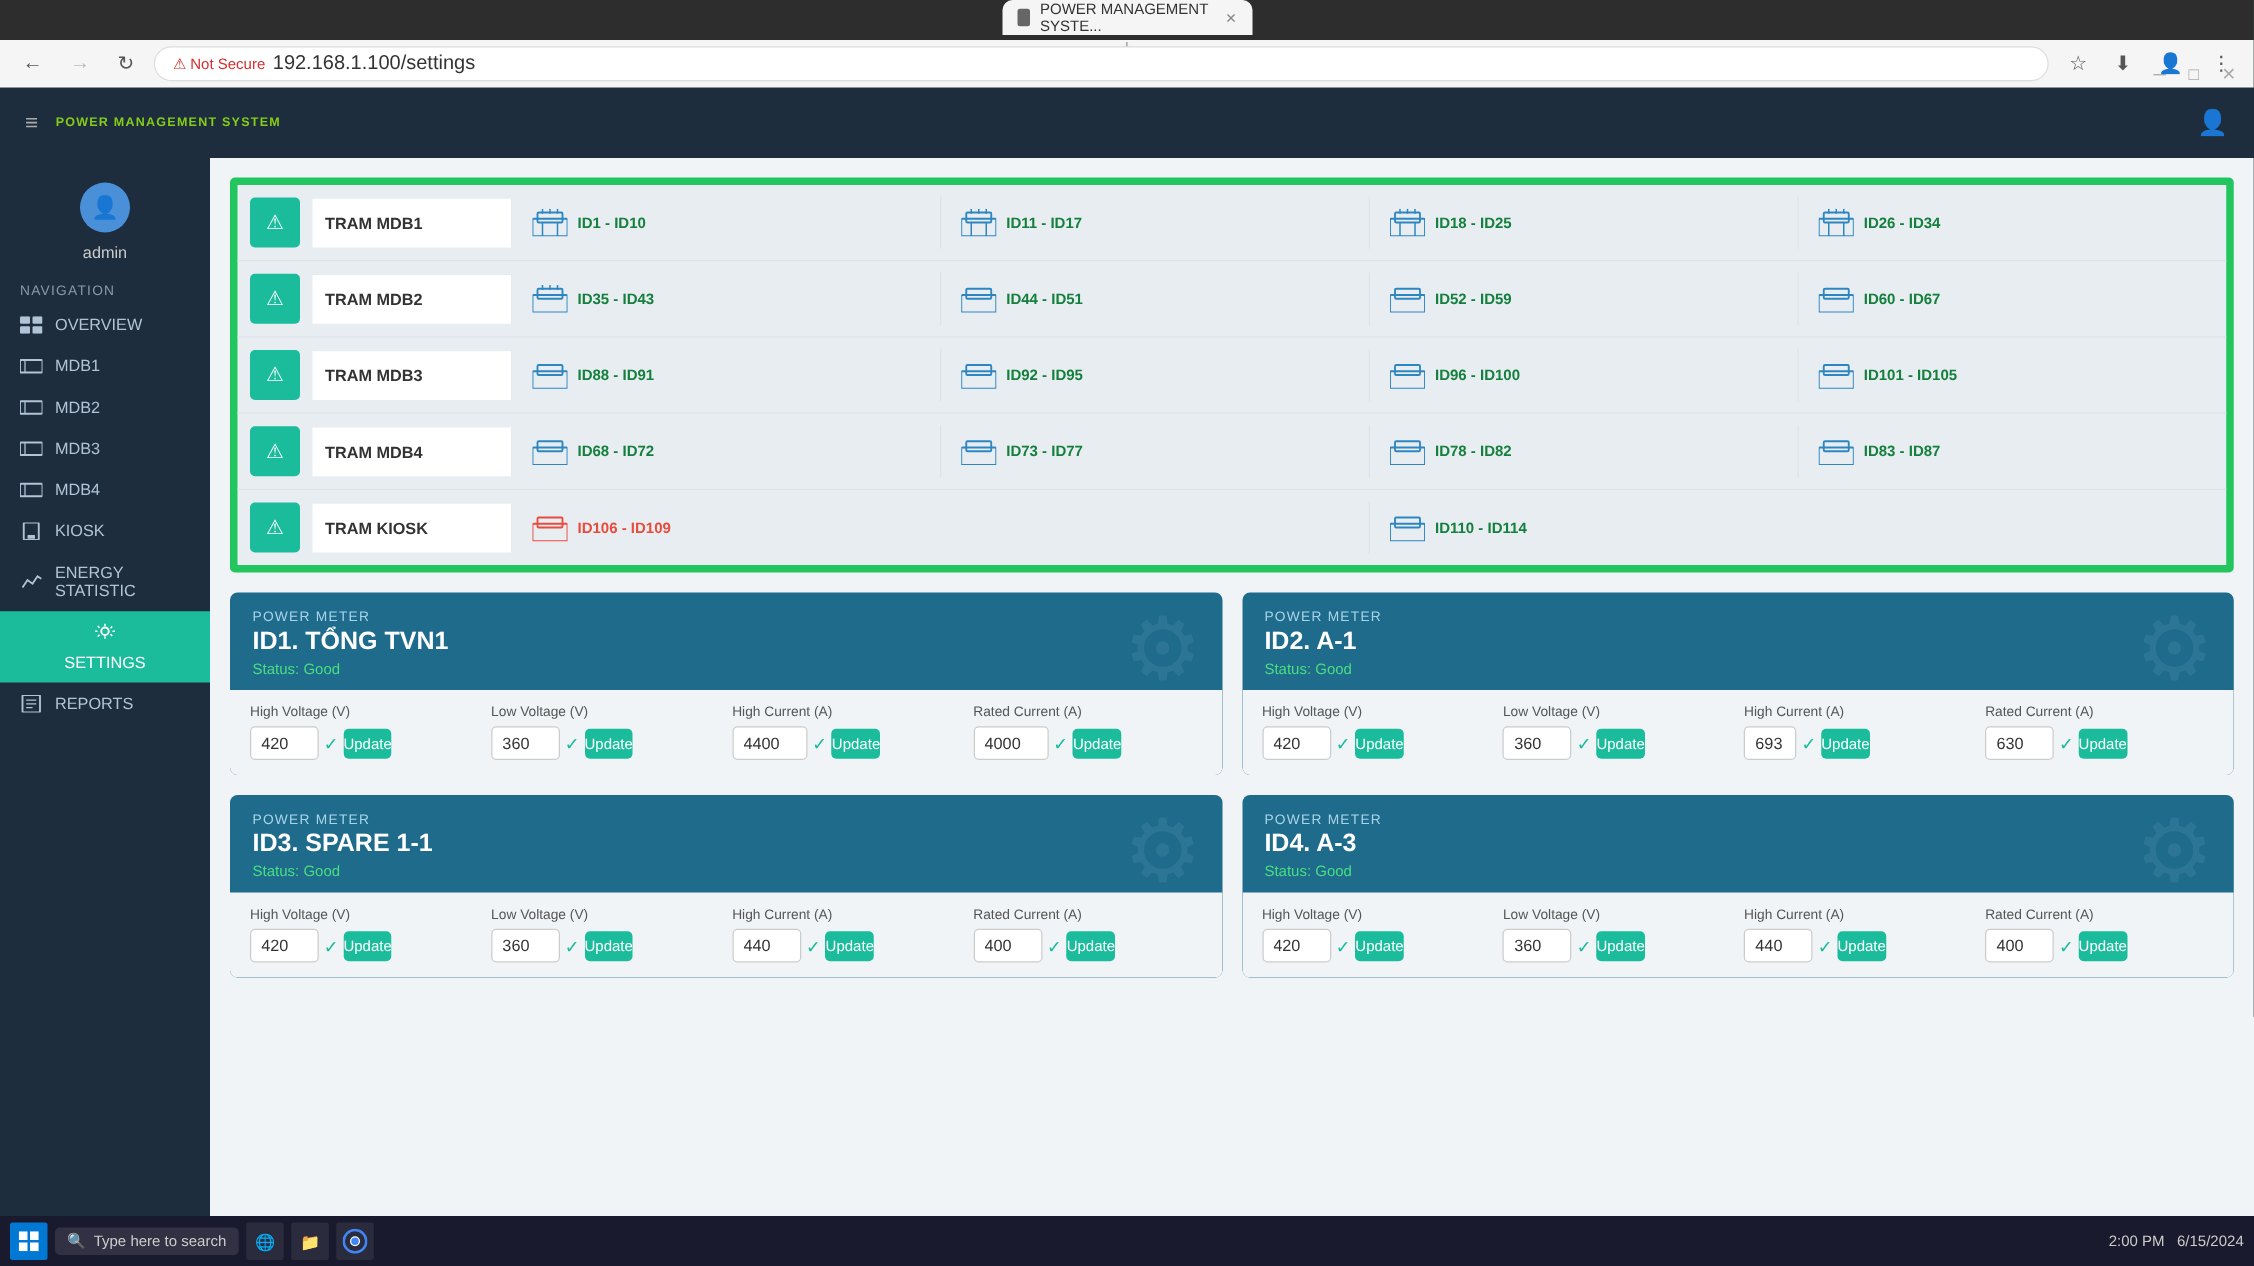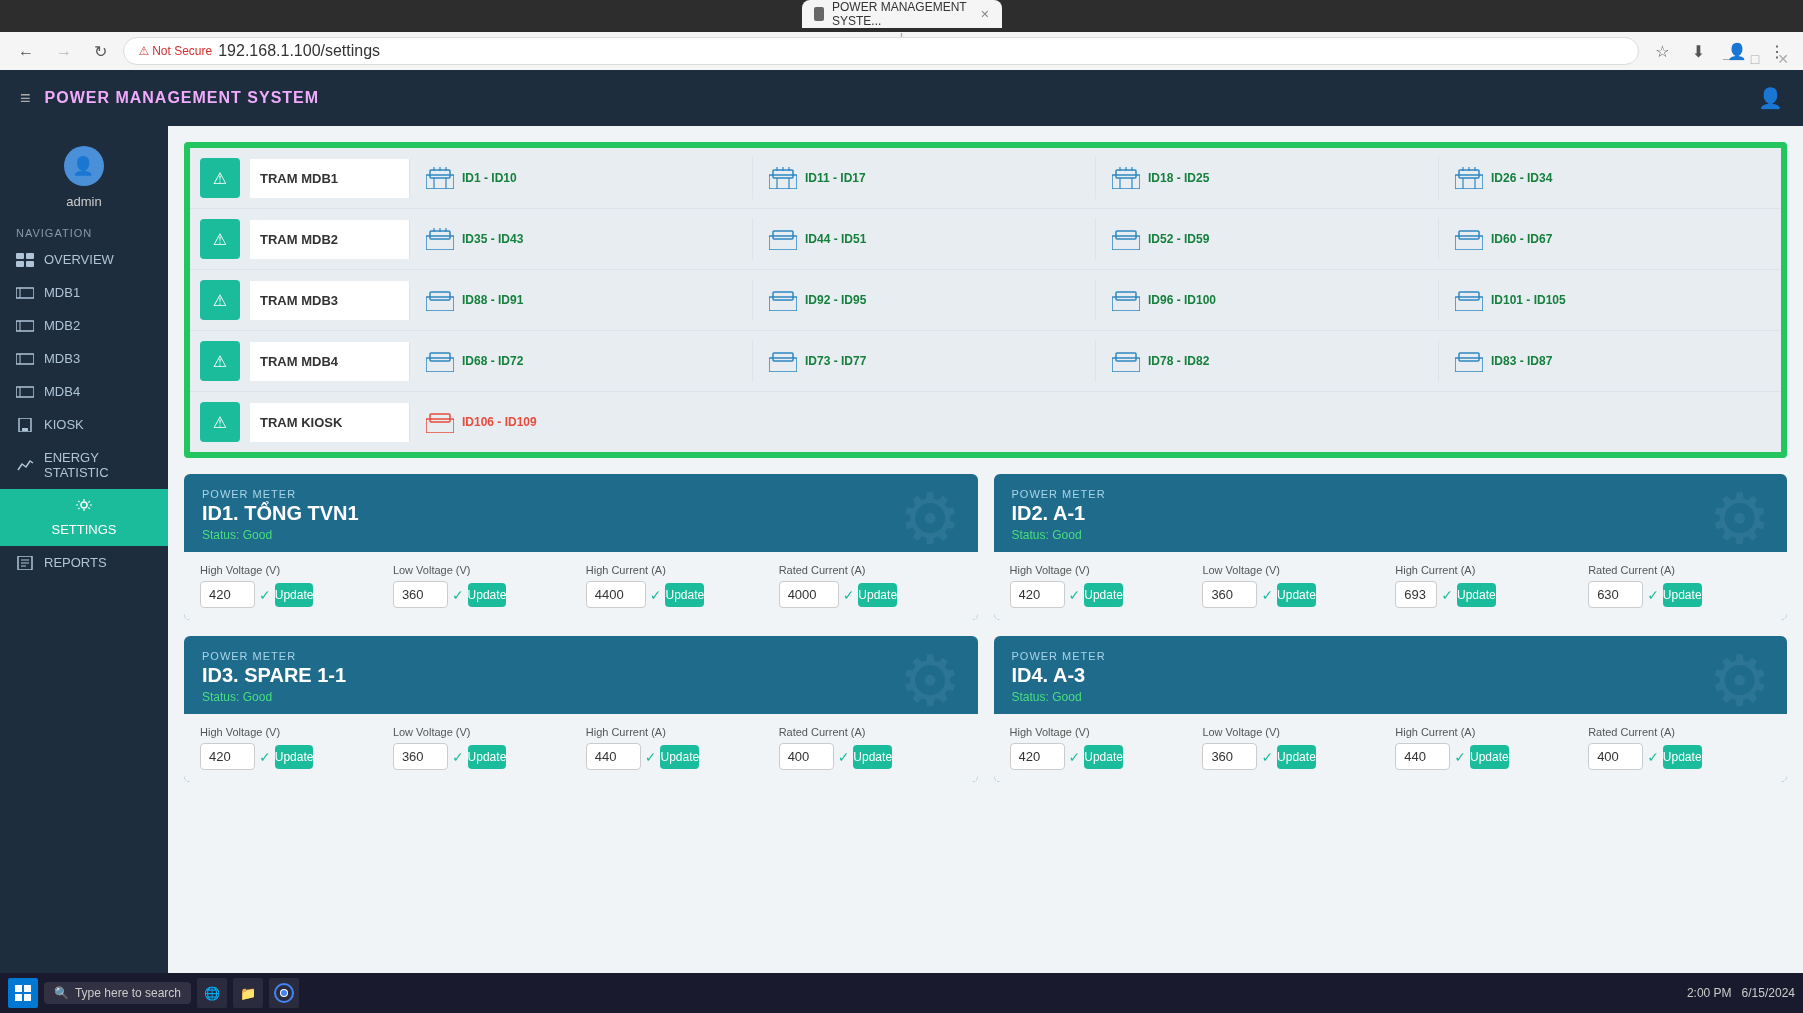--- a/index.html
+++ b/index.html
@@ -31,21 +31,21 @@
     .nav-icon { width: 18px; height: 14px; background: currentColor; opacity: 0.7; border-radius: 2px; flex-shrink: 0; }
     .collapse-btn { margin-top: auto; padding: 10px 16px; cursor: pointer; color: #8899aa; display: flex; justify-content: flex-end; }
 
     
     .main { flex: 1; background: #f0f4f7; overflow-y: auto; padding: 16px; }
 
     
     .app-header { background: #1e2d3e; padding: 0 20px; height: 56px; display: flex; align-items: center; justify-content: space-between; position: fixed; left: 0; right: 0; top: 70px; z-index: 10; }
     .app-header-left { display: flex; align-items: center; gap: 14px; }
     .menu-icon { cursor: pointer; color: #aaa; font-size: 18px; }
-    .app-title { font-size: 16px; font-weight: bold; color: #f0abfc; letter-spacing: 1px; }
+    .app-title { font-size: 10px; font-weight: bold; color: #84cc16; letter-spacing: 1px; }
     .header-user-icon { color: #aaa; font-size: 20px; cursor: pointer; }
 
     
     .app-body { display: flex; height: calc(1013px - 70px - 56px); margin-top: 56px; }
 
     
     .station-grid { background: #e8edf2; border: 6px solid #22c55e; border-radius: 4px; margin-bottom: 16px; }
     .station-row { display: flex; align-items: center; border-bottom: 1px solid #dde3e9; }
     .station-row:last-child { border-bottom: none; }
     .station-icon-cell { width: 60px; padding: 10px; display: flex; justify-content: center; }
@@ -397,20 +397,27 @@
         </div>
         <div class="station-name">TRAM KIOSK</div>
         <div class="station-groups">
           <div class="station-group">
             <svg class="substation-svg" viewBox="0 0 28 22">
                 <rect x="0" y="8" width="28" height="14" fill="none" stroke="#e74c3c" stroke-width="1.5" rx="1"></rect>
                 <rect x="4" y="3" width="20" height="8" fill="none" stroke="#e74c3c" stroke-width="1.5" rx="1"></rect>
               </svg>
             <span class="group-label highlighted">ID106 - ID109</span>
           </div>
+          <div class="station-group">
+            <svg class="substation-svg" viewBox="0 0 28 22">
+                <rect x="0" y="8" width="28" height="14" fill="none" stroke="#2e86c1" stroke-width="1.5" rx="1"></rect>
+                <rect x="4" y="3" width="20" height="8" fill="none" stroke="#2e86c1" stroke-width="1.5" rx="1"></rect>
+              </svg>
+            <span class="group-label">ID110 - ID114</span>
+          </div>
         </div>
       </div>
     </div>
 
     <div class="meter-grid">
 
       <div class="meter-card">
         <div class="meter-header">
           <div class="gear-bg">⚙</div>
           <div class="meter-label">Power Meter</div>

